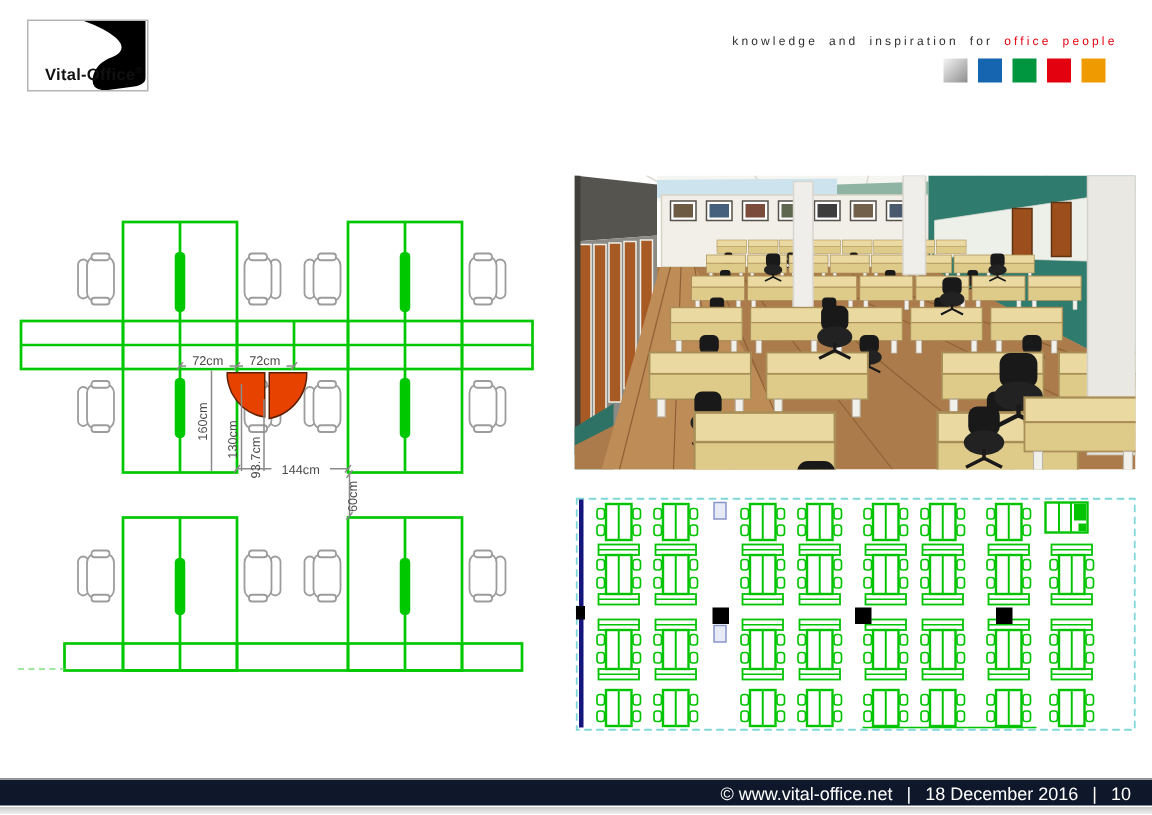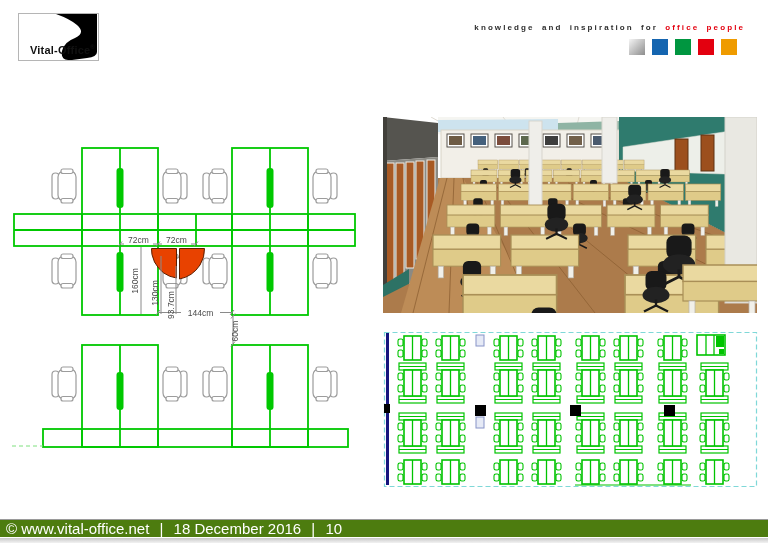--- a/index.html
+++ b/index.html
@@ -5,38 +5,38 @@
   html,body{margin:0;padding:0;background:#ffffff;}
   .slide{position:relative;width:768px;height:543px;background:#ffffff;overflow:hidden;
          font-family:"Liberation Sans", sans-serif;}
   
   .logo{position:absolute;left:18px;top:13px;width:79px;height:46px;background:#ffffff;
         border:1px solid #b5b5b5;}
   .logo svg{position:absolute;left:0;top:0;}
   .logo-text{position:absolute;left:11px;top:30px;font-size:11px;font-weight:bold;color:#111;
              letter-spacing:0.2px;white-space:nowrap;}
   .logo-text sup{font-size:6px;}
-  .tagline{position:absolute;top:23px;right:23px;font-size:8px;font-weight:bold;
+  .tagline{position:absolute;top:23px;right:23px;font-size:8px;font-weight:normal;
            letter-spacing:2.1px;word-spacing:3px;white-space:nowrap;}
   .tagline .pre{color:#2e2e2e;}
   .tagline .hl{color:#e3000f;}
   .squares{position:absolute;top:39px;right:31px;display:flex;gap:7px;}
   .squares span{display:block;width:16px;height:16px;}
   
   .title{position:absolute;left:66px;top:80px;font-size:30px;font-weight:bold;color:#4d4d4d;
          letter-spacing:0.5px;}
   
   .cad{position:absolute;left:10px;top:140px;}
   .render{position:absolute;left:383px;top:117px;}
   .plan{position:absolute;left:383px;top:331px;}
   .dim{font-family:"Liberation Sans",sans-serif;font-size:8.5px;fill:#4a4a4a;}
   
-  .footer-bar{position:absolute;left:0;top:519px;width:768px;height:18px;background:#4d7c0f;
-              border-top:1px solid #9a9a9a;color:#ffffff;font-size:15px;line-height:18px;
-              text-align:left;padding-right:14px;box-sizing:border-box;}
+  .footer-bar{position:absolute;left:0;top:519px;width:768px;height:18px;background:#0f172a;
+              border-top:1px solid #9a9a9a;color:#ffffff;font-size:12px;line-height:18px;
+              text-align:right;padding-right:14px;box-sizing:border-box;}
   .footer-bar span{margin-left:6px;}
   .footer-strip{position:absolute;left:0;top:538px;width:768px;height:5px;
                 background:linear-gradient(#c9c9c9,#f2f2f2);}
 </style>
 </head>
 <body>
 
 <div class="slide">
 
   <div class="logo">

